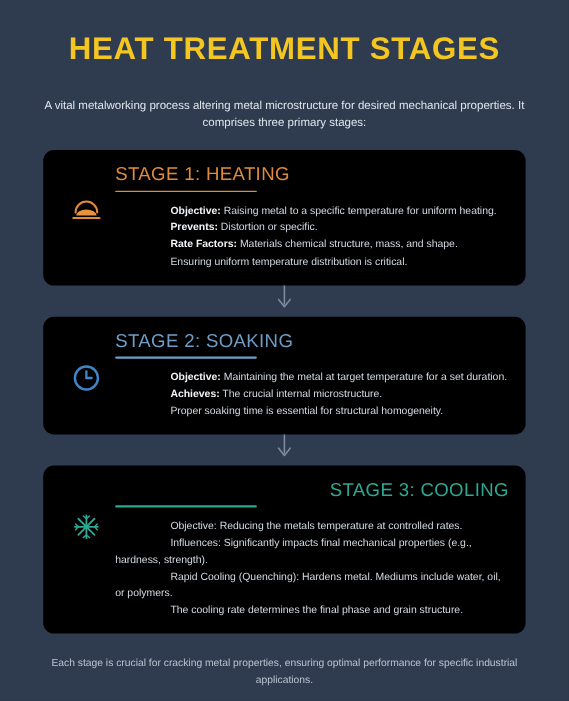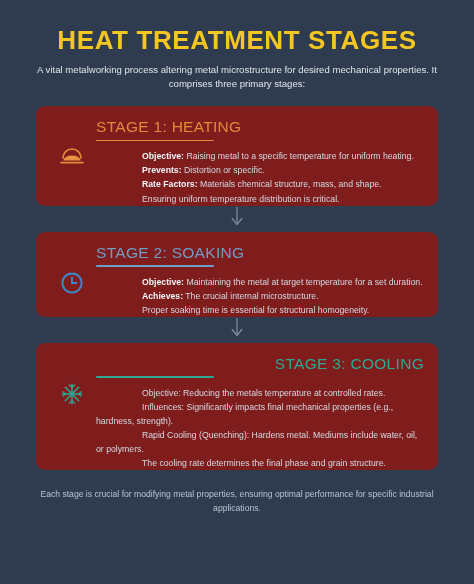--- a/index.html
+++ b/index.html
@@ -33,37 +33,37 @@
     font-size: 26px;
     font-weight: bold;
     letter-spacing: 0.6px;
     margin: 6px 0 0 0;
     line-height: 1.1;
   }
   .poster-subtitle {
     color: #dfe5ec;
     font-size: 9.6px;
     line-height: 1.55;
-    margin: 8px auto 0 auto;
+    margin: 27px auto 0 auto;
     max-width: 410px;
   }
 
   
   .stages {
     margin-top: 14px;
     display: flex;
     flex-direction: column;
     align-items: center;
   }
   .card {
     width: 402px;
     box-sizing: border-box;
-    background: #7f1d1d;
+    background: #000000;
     border-radius: 9px;
-    padding: 11px 14px 0 14px;
+    padding: 11px 14px 13px 14px;
     display: flex;
     align-items: flex-start;
   }
   .card-icon {
     width: 44px;
     min-width: 44px;
     display: flex;
     align-items: center;
     justify-content: center;
     padding-top: 28px;
@@ -251,16 +251,16 @@
           <div>
             <span class="lbl"></span><span>The cooling rate determines the final phase and grain structure.</span>
           </div>
         </div>
       </div>
     </div>
 
   </div>
 
   <div class="footer">
-    <p class="footer-text">Each stage is crucial for modifying metal properties, ensuring optimal performance for specific industrial applications.</p>
+    <p class="footer-text">Each stage is crucial for cracking metal properties, ensuring optimal performance for specific industrial applications.</p>
   </div>
 
 </div>
 
 </body></html>

